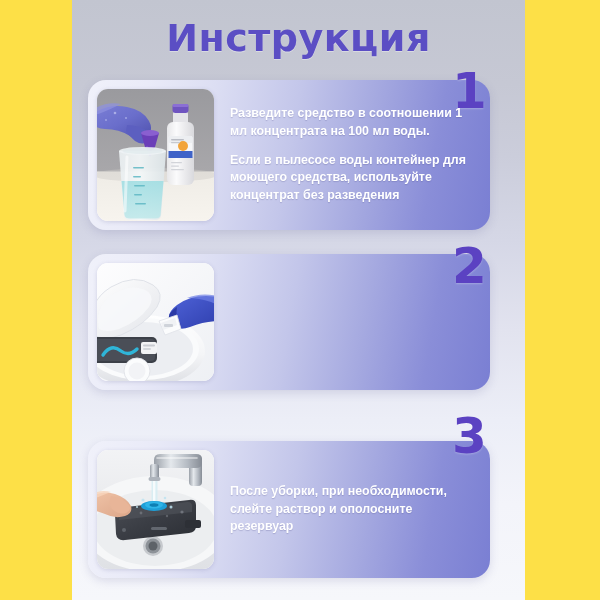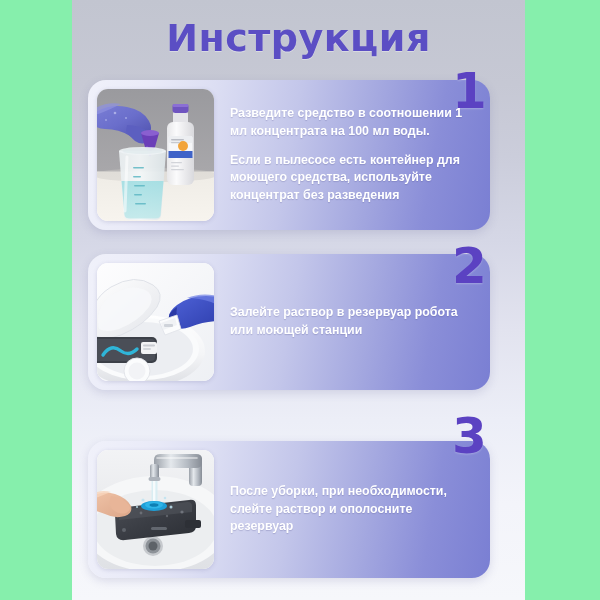--- a/index.html
+++ b/index.html
@@ -12,21 +12,21 @@
     overflow: hidden;
     background: #ffffff;
     font-family: "Liberation Sans", sans-serif;
     -webkit-font-smoothing: antialiased;
   }
 
   #infographic {
     position: relative;
     width: 600px;
     height: 600px;
-    background: #86efac;
+    background: #fde047;
   }
 
   
   .panel {
     position: absolute;
     left: 72px;
     top: 0;
     width: 453px;
     height: 600px;
     background: linear-gradient(180deg,
@@ -211,21 +211,21 @@
             <rect x="38" y="114" width="11" height="1.6" rx="0.8"></rect>
           </g>
           <path d="M30 68 L28 122" stroke="#ffffff" stroke-width="3" opacity="0.55" stroke-linecap="round"></path>
         </g>
       </svg>
 
     </div>
 
     <div class="card-text">
       <p>Разведите средство в соотношении 1 мл концентрата на 100 мл воды.</p>
-      <p>Если в пылесосе есть контейнер для моющего средства, используйте концентрат без разведения</p>
+      <p>Если в пылесосе воды контейнер для моющего средства, используйте концентрат без разведения</p>
     </div>
   </div>
 
   <div class="step-number" id="step-number-2">2</div>
 
   <div class="card" id="card-2">
 
     <div class="photo" id="photo-2">
       <svg viewBox="0 0 117 118" preserveAspectRatio="xMidYMid slice" aria-hidden="true">
         <defs>
@@ -279,23 +279,20 @@
 
         <g>
           <path d="M62 58 L80 52 L84 66 L68 72 Z" fill="#fbfcfd" stroke="#dfe2e8" stroke-width="0.8"></path>
           <path d="M64 60 L78 55 L80 62 L66 67 Z" fill="#edeff3" opacity="0.8"></path>
           <rect x="67" y="61" width="9" height="3" rx="1" fill="#cfd3da"></rect>
         </g>
       </svg>
 
     </div>
 
-    <div class="card-text">
-      <p>Залейте раствор в резервуар робота или моющей станции</p>
-    </div>
   </div>
 
   <div class="step-number" id="step-number-3">3</div>
 
   <div class="card" id="card-3">
 
     <div class="photo" id="photo-3">
       <svg viewBox="0 0 117 119" preserveAspectRatio="xMidYMid slice" aria-hidden="true">
         <defs>
           <linearGradient id="p3bg" x1="0" y1="0" x2="0" y2="1">

